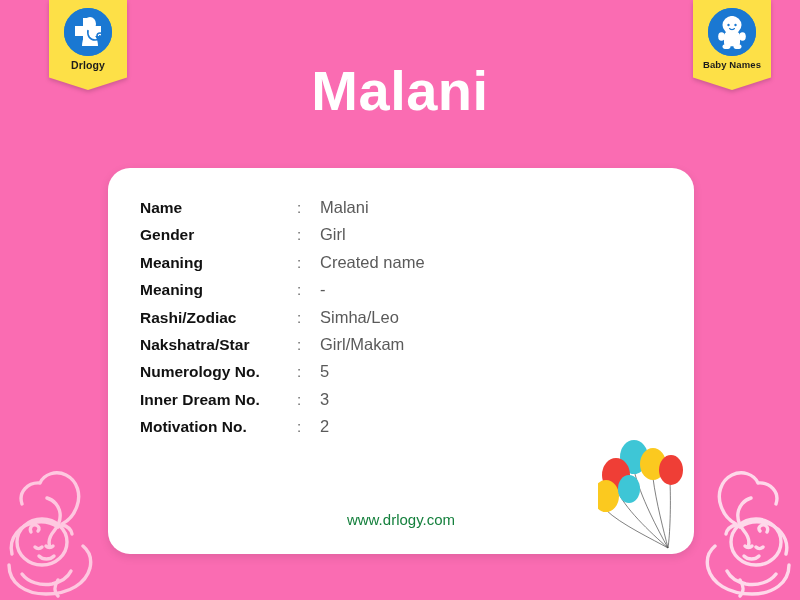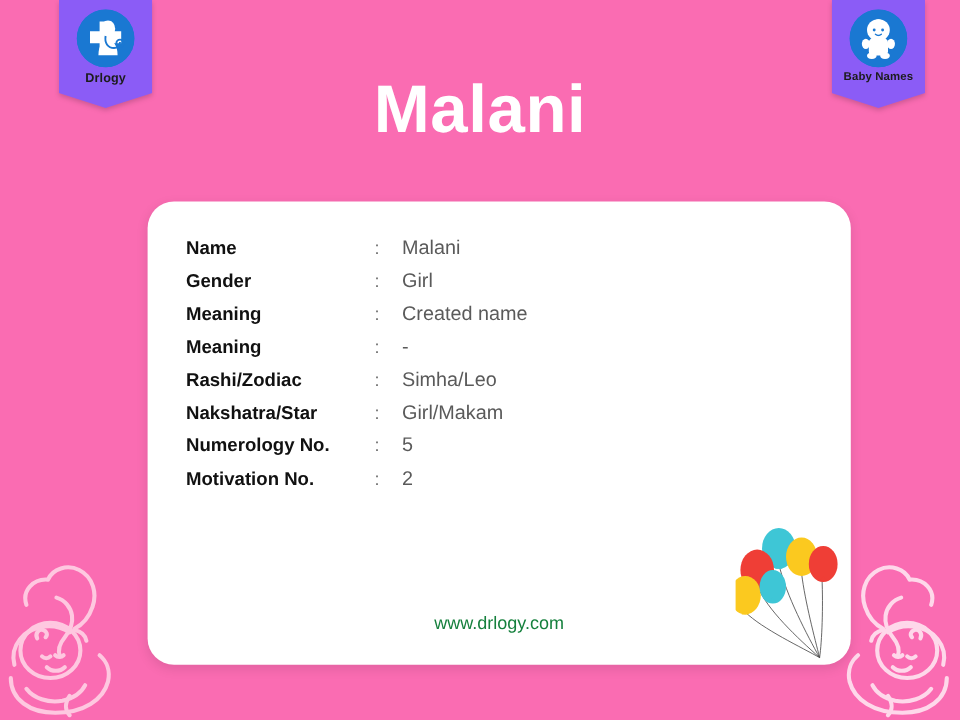--- a/index.html
+++ b/index.html
@@ -37,21 +37,21 @@
   .banner {
     position: absolute;
     top: 0;
     width: 78px;
     text-align: center;
     filter: drop-shadow(0 2px 2px rgba(0,0,0,0.18));
   }
   .banner.left  { left: 49px; }
   .banner.right { left: 693px; }
   .banner-body {
-    background: #8b5cf6;
+    background: #fde047;
     padding: 8px 4px 6px 4px;
     -webkit-clip-path: polygon(0 0, 100% 0, 100% 86%, 50% 100%, 0 86%);
     clip-path: polygon(0 0, 100% 0, 100% 86%, 50% 100%, 0 86%);
     height: 90px;
     box-sizing: border-box;
   }
   .banner-logo {
     width: 48px;
     height: 48px;
     border-radius: 50%;
@@ -87,21 +87,20 @@
   .card {
     position: absolute;
     left: 108px;
     top: 168px;
     width: 586px;
     height: 386px;
     background: #ffffff;
     border-radius: 22px;
     box-shadow: 0 3px 10px rgba(0,0,0,0.10);
     overflow: hidden;
-    margin-left: 15px;
   }
   .info-table {
     position: absolute;
     left: 32px;
     top: 26px;
     border-collapse: collapse;
   }
   .info-table td {
     padding: 0;
     vertical-align: baseline;
@@ -257,20 +256,25 @@
           </tr>
           <tr>
             <td class="cell-label">Nakshatra/Star</td>
             <td class="cell-colon">:</td>
             <td class="cell-value">Girl/Makam</td>
           </tr>
           <tr>
             <td class="cell-label">Numerology No.</td>
             <td class="cell-colon">:</td>
             <td class="cell-value">5</td>
+          </tr>
+          <tr>
+            <td class="cell-label">Inner Dream No.</td>
+            <td class="cell-colon">:</td>
+            <td class="cell-value">3</td>
           </tr>
           <tr>
             <td class="cell-label">Motivation No.</td>
             <td class="cell-colon">:</td>
             <td class="cell-value">2</td>
           </tr>
         </tbody>
     </table>
 
     <div class="site-url">www.drlogy.com</div>

